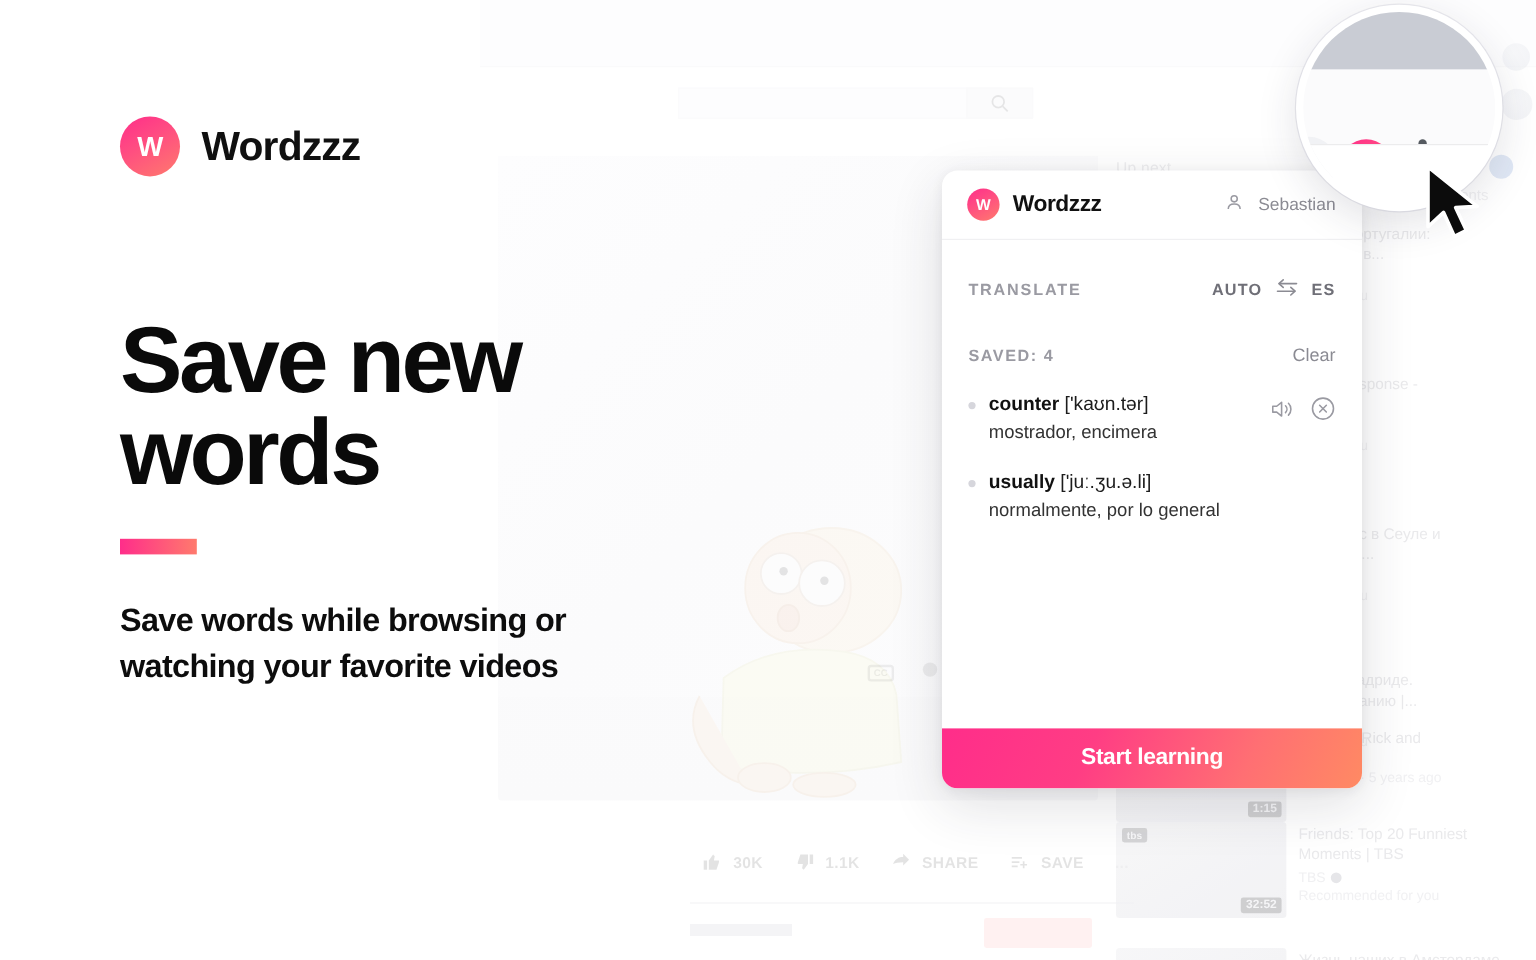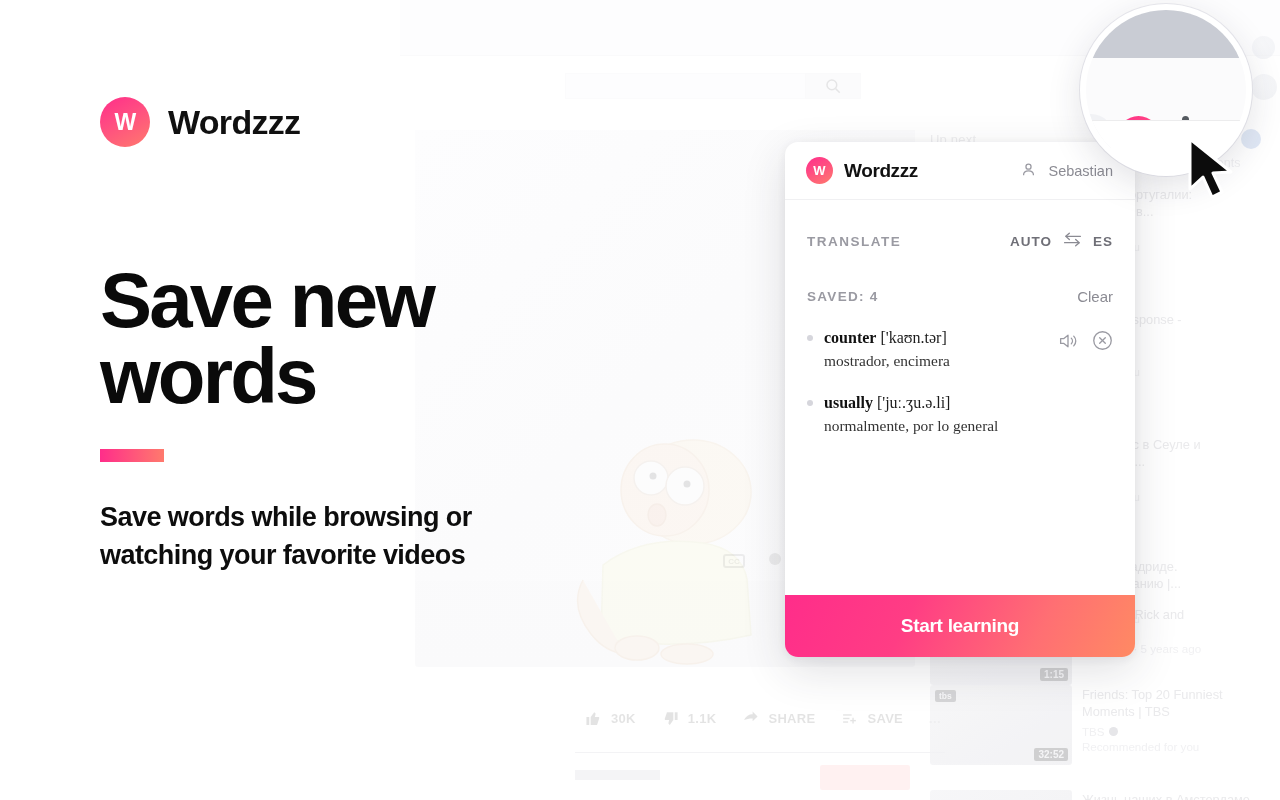--- a/index.html
+++ b/index.html
@@ -152,29 +152,29 @@
   .row-saved {
     display: flex; align-items: center; justify-content: space-between;
     padding-top: 34px; padding-bottom: 6px;
   }
   .lbl-saved { font-size: 13.5px; font-weight: 700; color: #9a9aa2; letter-spacing: 1.3px; }
   .btn-clear { font-size: 15px; color: #8b8b93; cursor: pointer; }
 
   .word-list { margin-top: 16px; }
   .word-item { display: flex; align-items: flex-start; gap: 11px; margin-bottom: 21px; position: relative; }
   .bullet { width: 6px; height: 6px; border-radius: 50%; background: #d6d6dc; margin-top: 8px; flex: none; }
-  .w-main { flex: 1; min-width: 0; font-family: Liberation Serif, serif; }
+  .w-main { flex: 1; min-width: 0; }
   .w-line1 { font-size: 16px; line-height: 1.35; color: #111; }
   .w-term { font-weight: 800; }
   .w-ipa { font-weight: 400; color: #1c1c1c; }
   .w-trans { font-size: 15.4px; color: #333; line-height: 1.4; margin-top: 1px; }
   .w-icons { display: flex; align-items: center; gap: 14px; margin-top: 3px; flex: none; }
 
   .cta {
-    height: 62px; border: none; width: 100%;
+    height: 50px; border: none; width: 100%;
     background: linear-gradient(115deg, #ff2d8a 0%, #ff3d84 35%, #ff6f73 72%, #ff8a63 100%);
     color: #fff; font-size: 19px; font-weight: 800; letter-spacing: -.3px;
     display: flex; align-items: center; justify-content: center; cursor: pointer;
     font-family: "Liberation Sans", sans-serif;
   }
 
   
   .magnifier {
     position: absolute; left: 1080px; top: 4px; width: 172px; height: 172px;
     border-radius: 50%; background: #fff;

